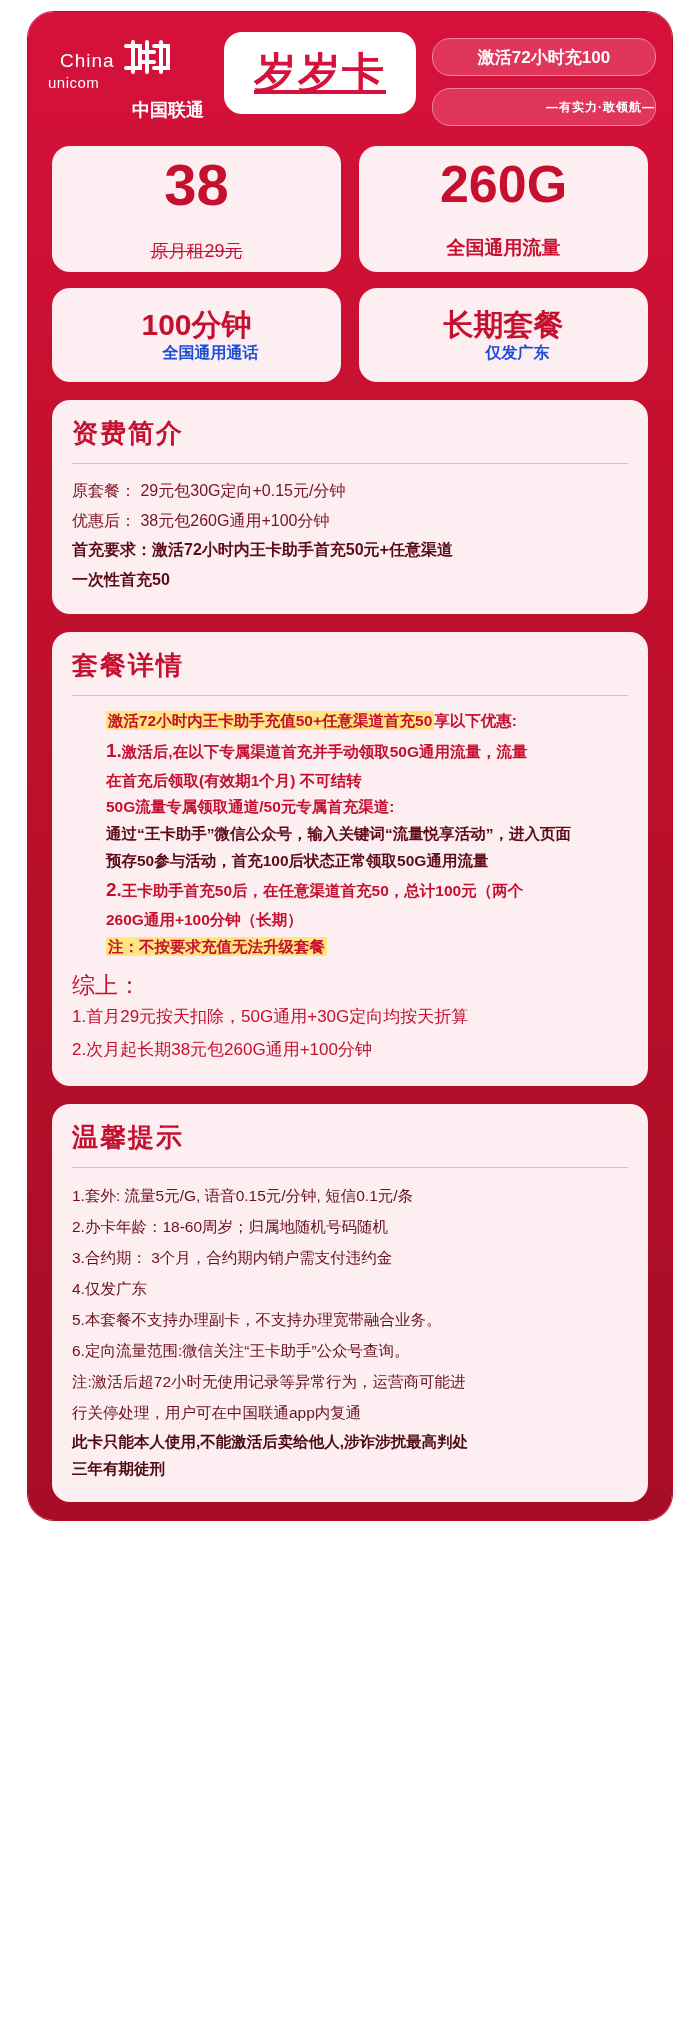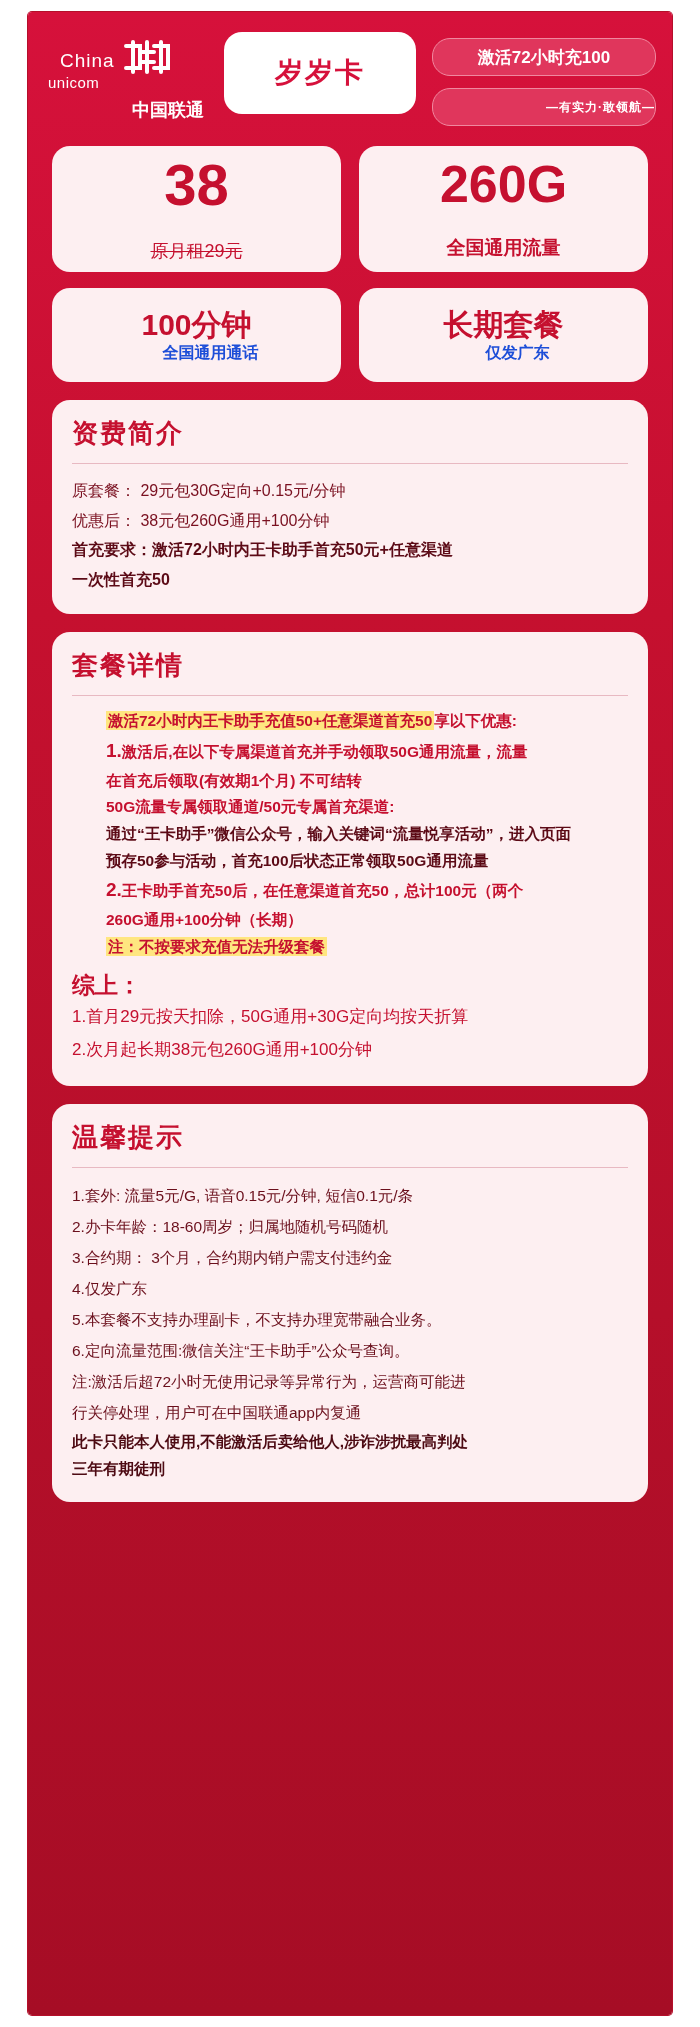--- a/index.html
+++ b/index.html
@@ -15,22 +15,22 @@
     height: 2027px;
     position: relative;
     background: #ffffff;
     overflow: hidden;
   }
   .poster {
     position: absolute;
     left: 28px;
     top: 12px;
     width: 644px;
-    height: 2003px;
-    border-radius: 4px;
+    height: 1508px;
+    border-radius: 26px;
     background: linear-gradient(180deg, #d6113b 0%, #c5102f 30%, #b50f2a 65%, #a60d25 100%);
     box-shadow: 0 0 0 1px #b50f2a;
     overflow: hidden;
   }
 
   
   .header {
     position: relative;
     height: 128px;
   }
@@ -80,23 +80,24 @@
     width: 192px;
     height: 82px;
     background: #ffffff;
     border-radius: 18px;
     display: flex;
     align-items: center;
     justify-content: center;
   }
   .titlebox span {
     color: #d6113b;
-    font-size: 28px;
+    font-size: 42px;
     font-weight: 700;
     letter-spacing: 2px;
+    text-decoration: underline;
   }
 
   .pill {
     position: absolute;
     left: 404px;
     width: 222px;
     height: 36px;
     border-radius: 18px;
     display: flex;
     align-items: center;
@@ -218,21 +219,21 @@
   .dline.dark {
     color: #5c0a16;
   }
   .big-num {
     font-size: 19px;
     font-weight: 700;
   }
   .zong {
     color: #c5102f;
     font-size: 23px;
-    font-weight: 700;
+    font-weight: 400;
     margin-top: 10px;
   }
   .zline {
     color: #c5102f;
     font-size: 17px;
     line-height: 1.9;
     font-weight: 400;
   }
 
   

